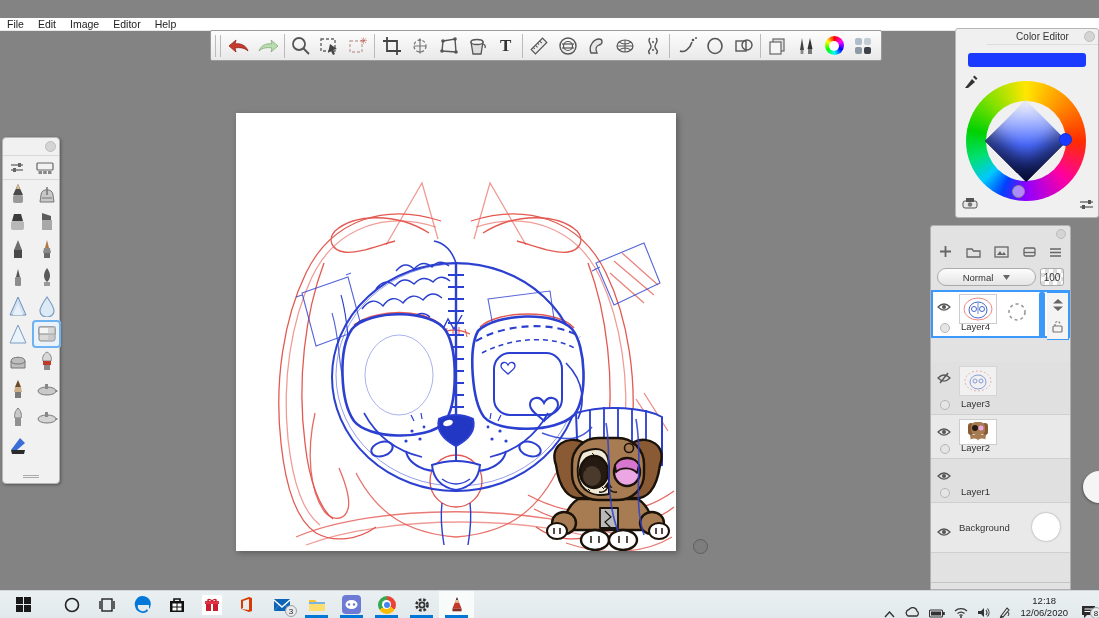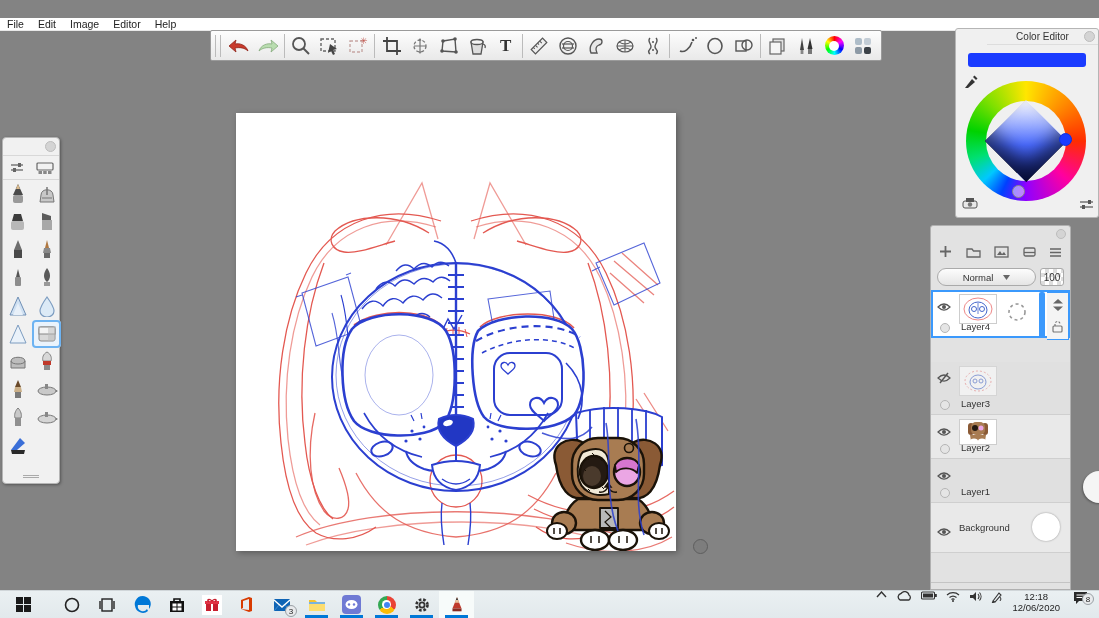--- a/index.html
+++ b/index.html
@@ -74,21 +74,21 @@
 
   
   #taskbar{left:0;top:590px;width:1099px;height:28px;background:linear-gradient(#eaf0f2,#e2e9ec);display:flex;align-items:stretch;border-top:1px solid #d0d6d9;}
   #startbtn{width:46px;display:flex;align-items:center;justify-content:center;}
   #searchbox{width:232px;background:#fff;border:1px solid #8a9499;display:flex;align-items:center;gap:8px;padding:0 10px;}
   #searchbox span{font-size:11px;color:#555;}
   .tbicon{width:35px;display:flex;align-items:center;justify-content:center;position:relative;font-size:14px;}
   .tbicon .openline{position:absolute;bottom:0;left:6px;right:6px;height:3px;background:#0078d7;}
   .tbicon.active{background:#f7fbfa;}
   .badge{position:absolute;border-radius:50%;background:#e8eaec;border:1px solid #9aa0a5;color:#222;font-size:8px;width:12px;height:12px;display:flex;align-items:center;justify-content:center;}
-  #tray{margin-left:auto;display:flex;align-items:flex-start;gap:9px;padding-right:8px;}
+  #tray{margin-left:auto;display:flex;align-items:flex-end;gap:9px;}
   #clock{text-align:center;font-size:9.5px;color:#222;line-height:1.2;}
   .trayglyph{display:flex;align-items:center;justify-content:center;}
 </style>
 </head>
 <body>
 
 <div id="screen">
 
 
   <div class="abs" id="menubar">

